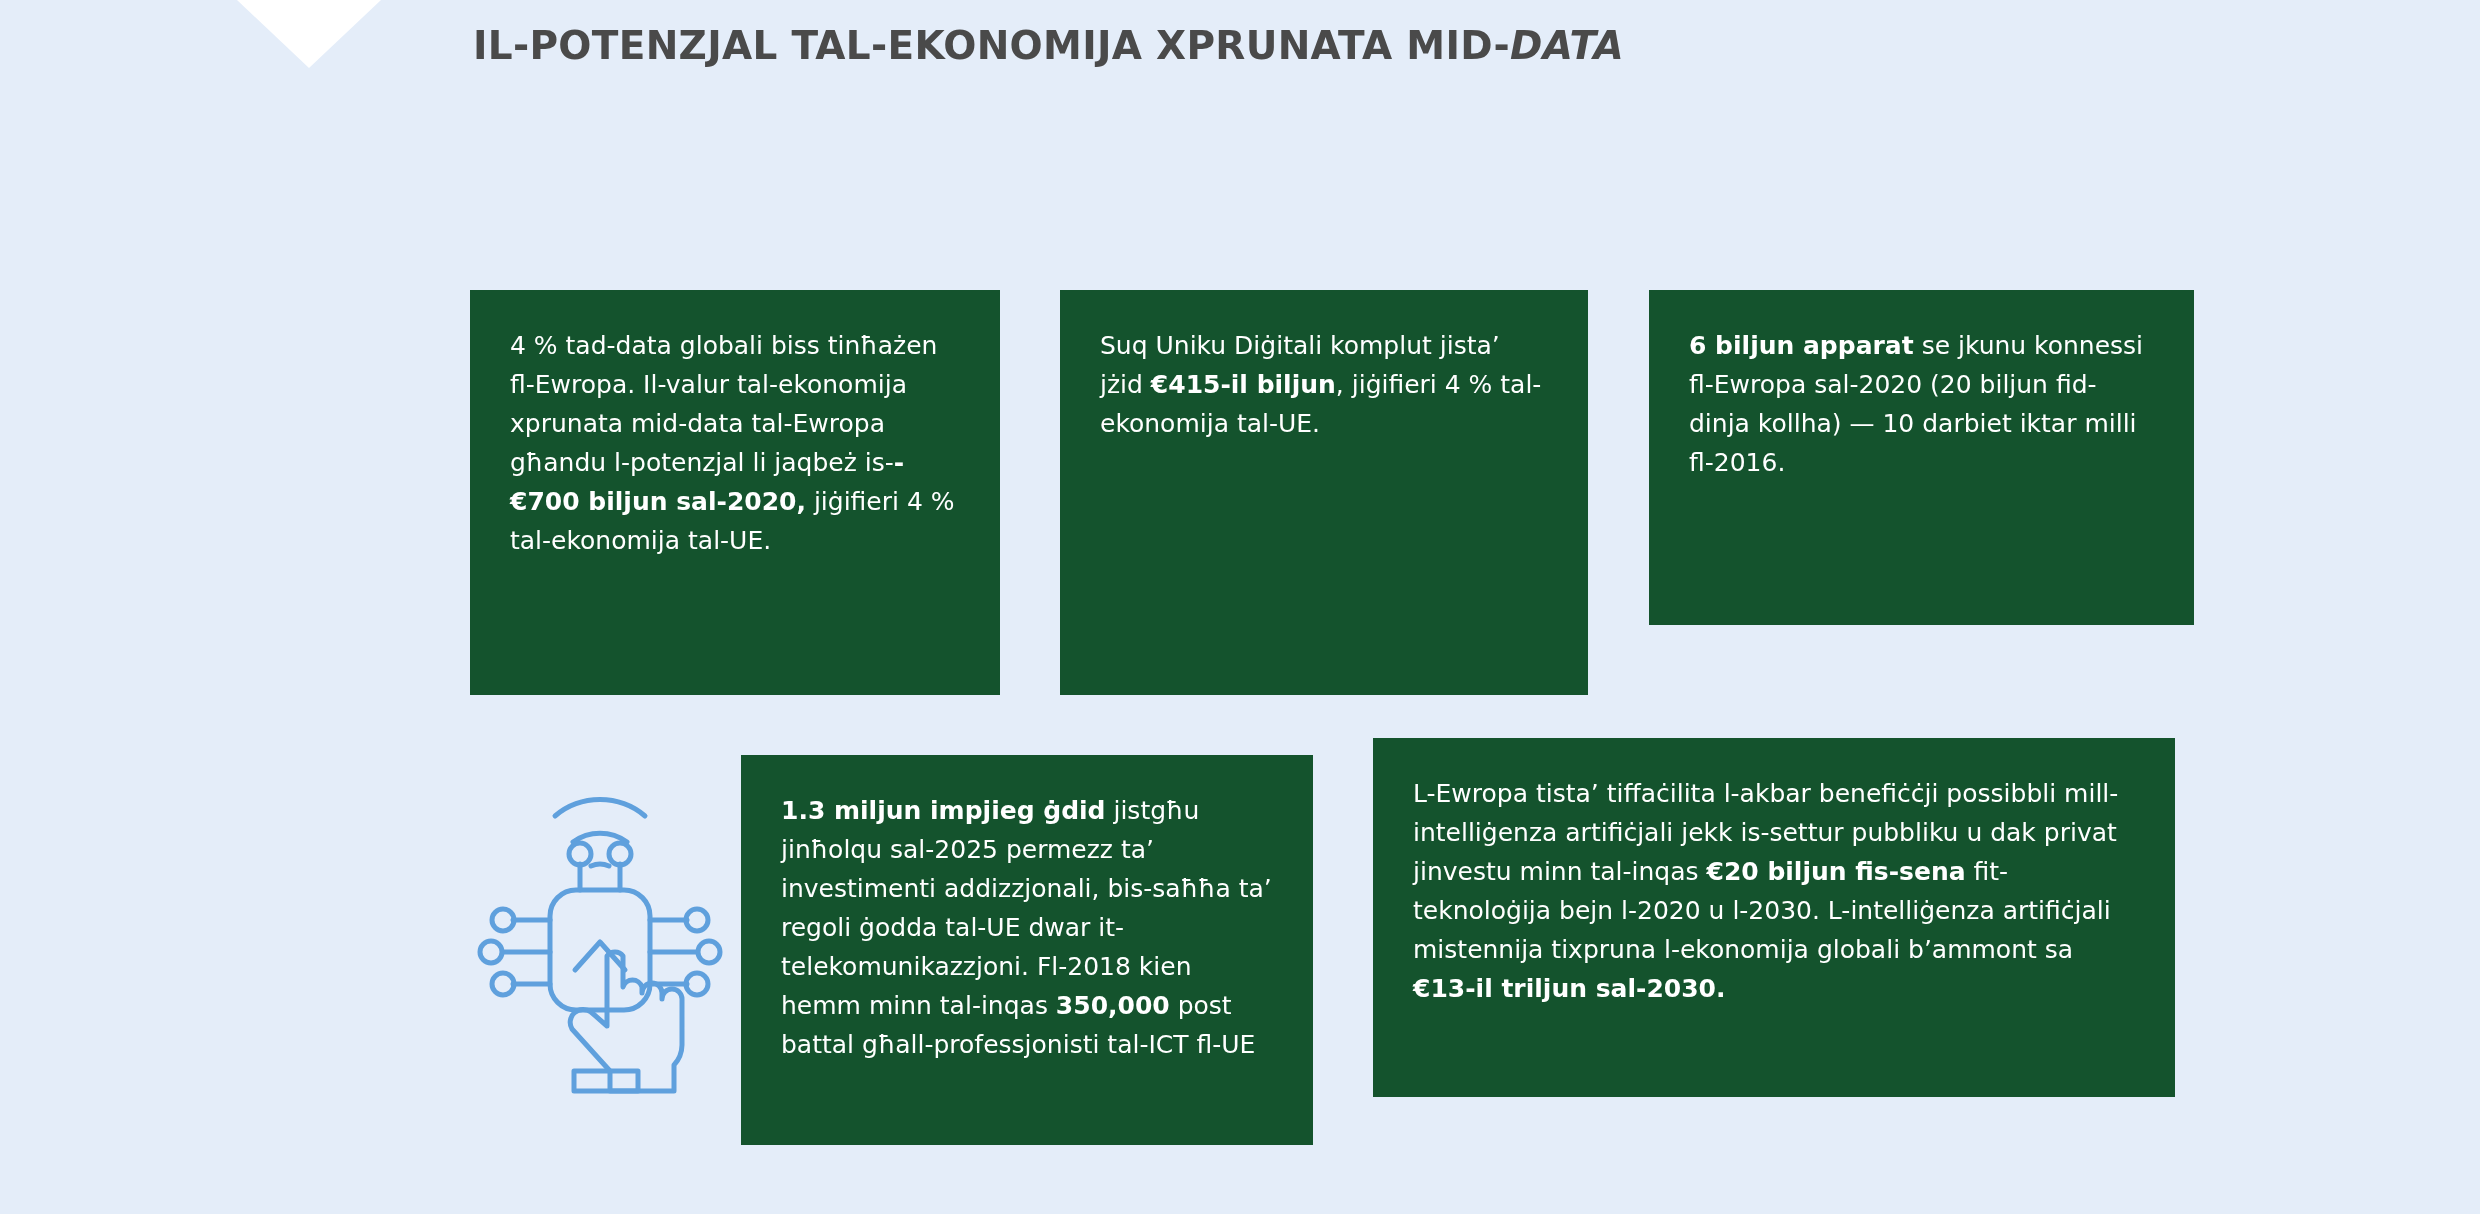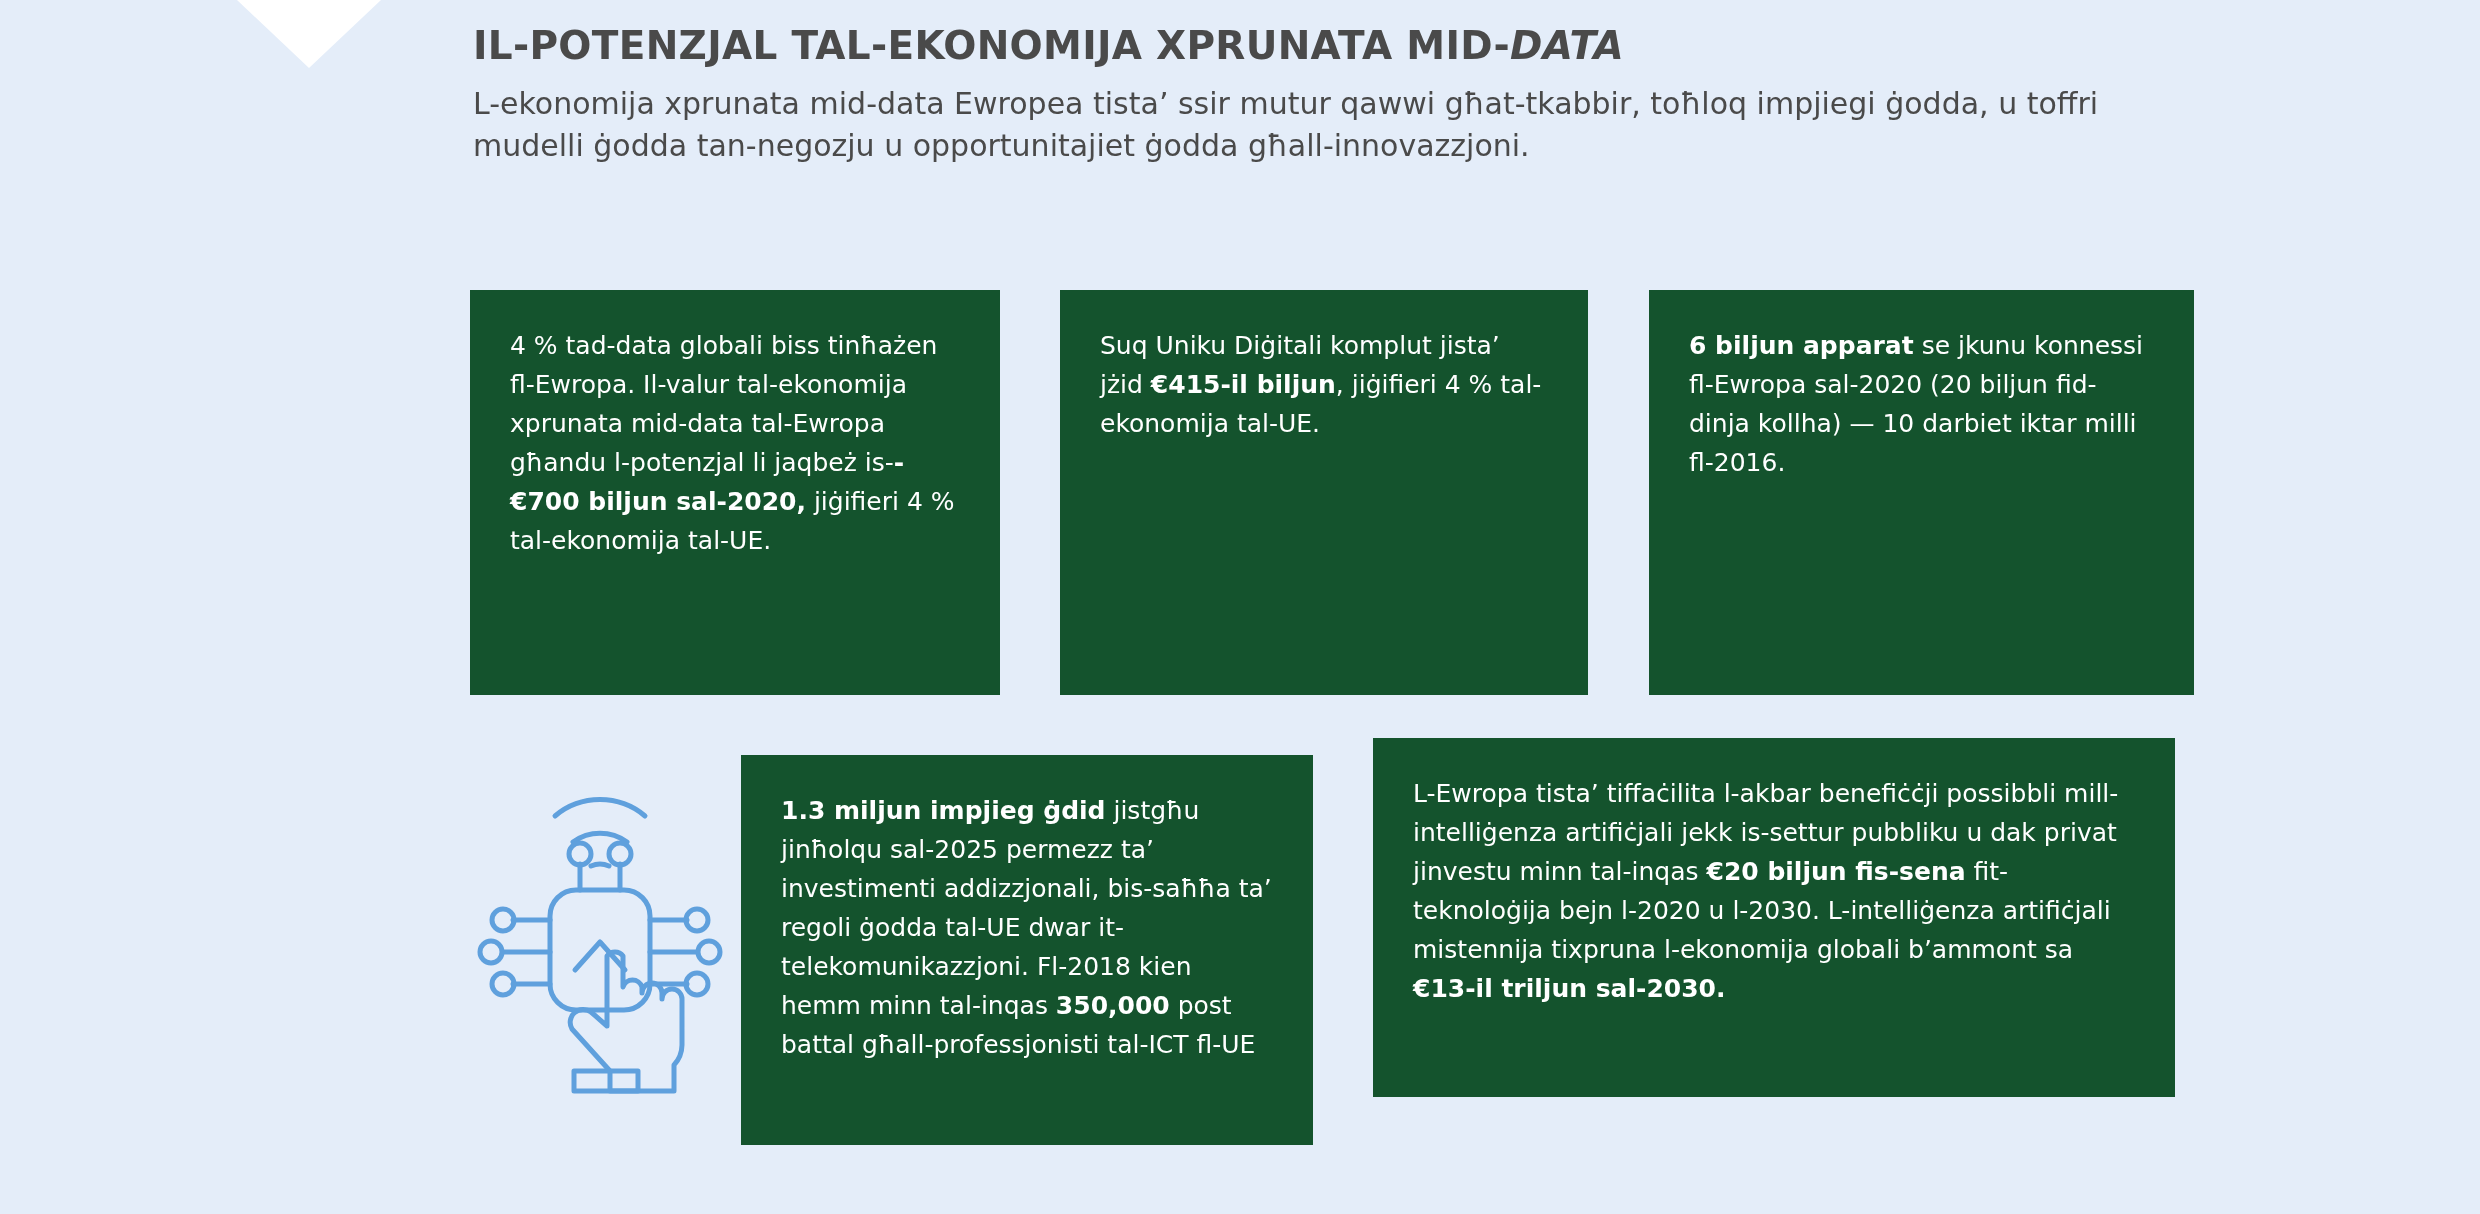--- a/index.html
+++ b/index.html
@@ -74,21 +74,21 @@
   .card p {
     margin: 0;
   }
   .card b {
     font-weight: 700;
   }
 
   
   #card-1 { left: 470px;  top: 290px;  width: 530px; height: 405px; }
   #card-2 { left: 1060px; top: 290px;  width: 528px; height: 405px; }
-  #card-3 { left: 1649px; top: 290px;  width: 545px; height: 405px; }
+  #card-3 { left: 1649px; top: 290px;  width: 545px; height: 335px; }
 
   
   #card-4 { left: 741px;  top: 755px;  width: 572px; height: 390px; }
   #card-5 { left: 1373px; top: 738px;  width: 802px; height: 359px; }
 
   
   .icon-wrap {
     position: absolute;
     left: 455px;
     top: 760px;
@@ -101,21 +101,20 @@
 </style>
 </head>
 <body>
 
 <div class="page">
 
   <div class="notch"></div>
 
   <div class="header">
     <h1 class="title"><span>IL-POTENZJAL TAL-EKONOMIJA XPRUNATA MID-</span><span class="ital">DATA</span></h1>
-    <p class="subtitle">L-ekonomija xprunata mid-data Ewropea tista’ ssir mutur qawwi għat-tkabbir, toħloq impjiegi ġodda, u toffri mudelli ġodda tan-negozju u opportunitajiet ġodda għall-innovazzjoni.</p>
   </div>
 
   <div class="card" id="card-1">
     <p><span>4 % tad-data globali biss tinħażen fl-Ewropa. Il-valur tal-ekonomija xprunata mid-data tal-Ewropa għandu l-potenzjal li jaqbeż is-</span><b>-€700 biljun sal-2020,</b><span> jiġifieri 4 % tal-ekonomija tal-UE.</span></p>
   </div>
 
   <div class="card" id="card-2">
     <p><span>Suq Uniku Diġitali komplut jista’ jżid </span><b>€415-il biljun</b><span>, jiġifieri 4 % tal-ekonomija tal-UE.</span></p>
   </div>
 

